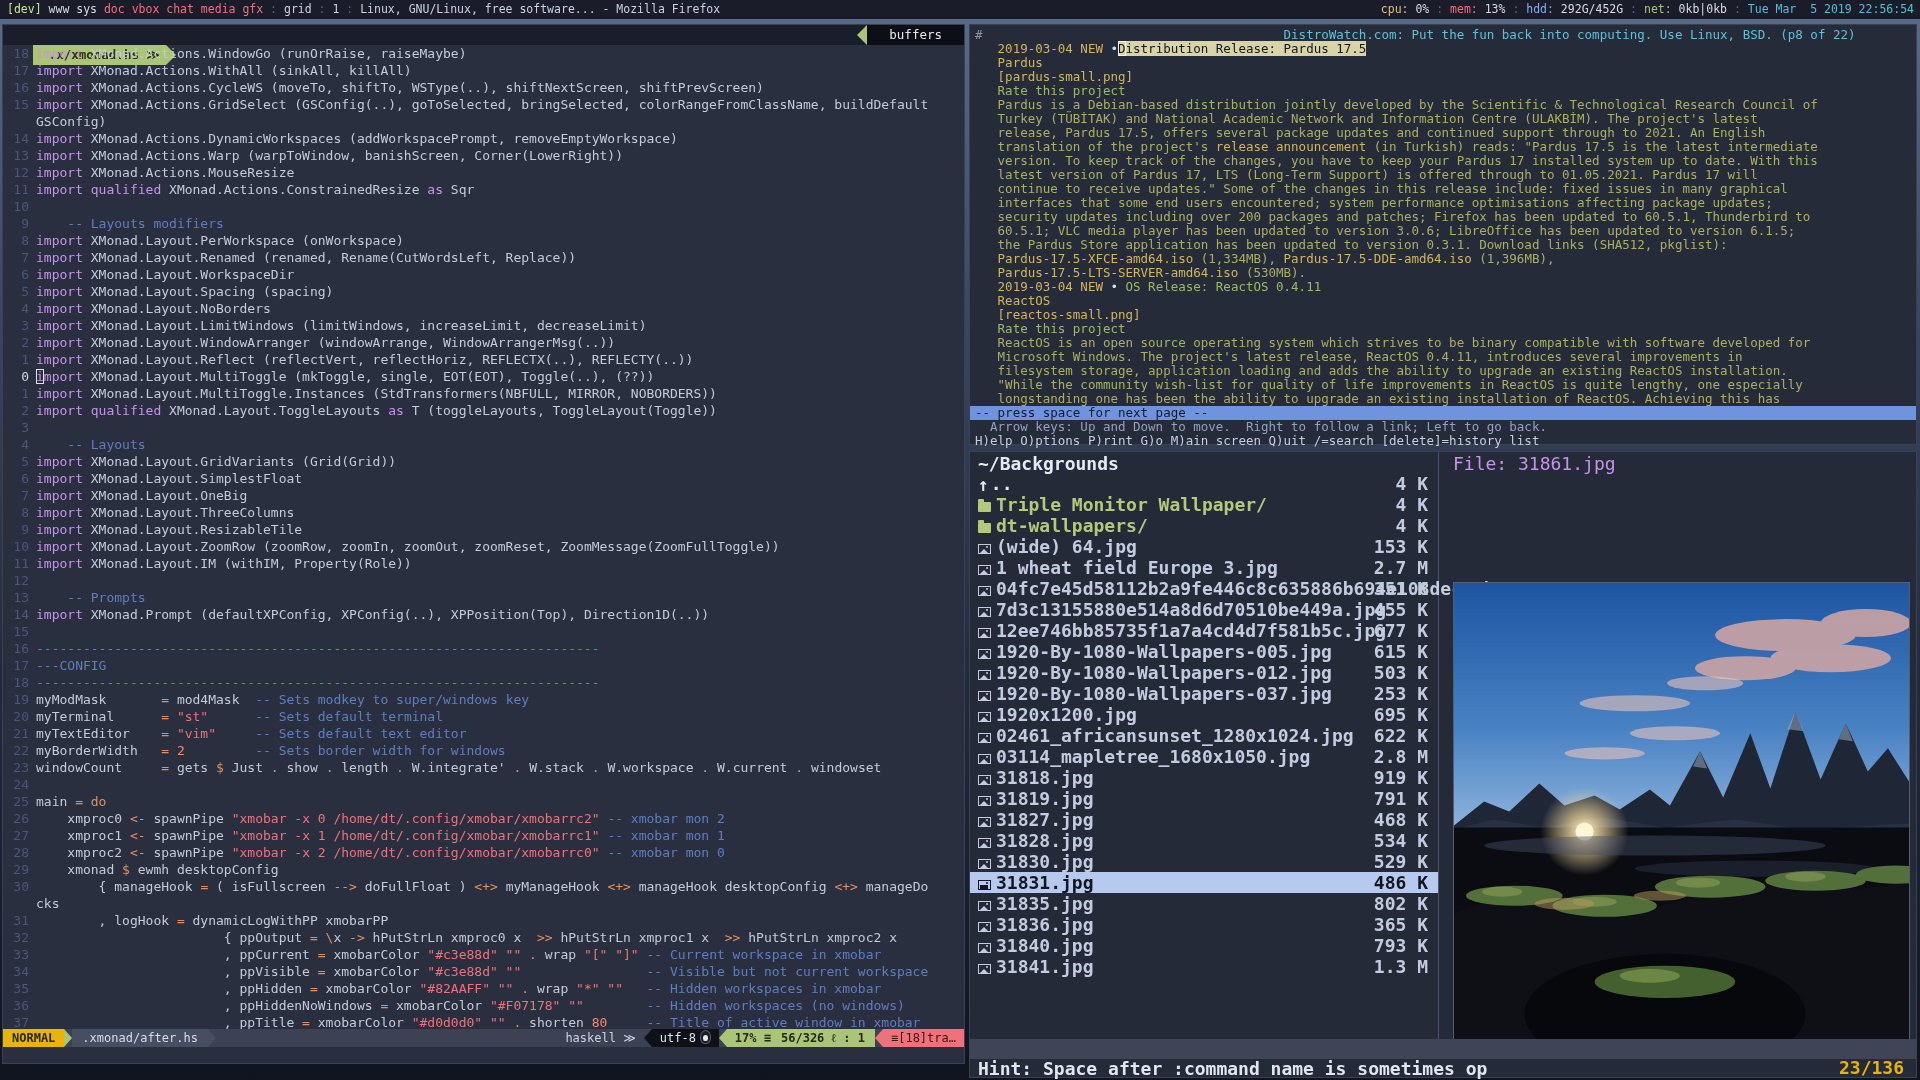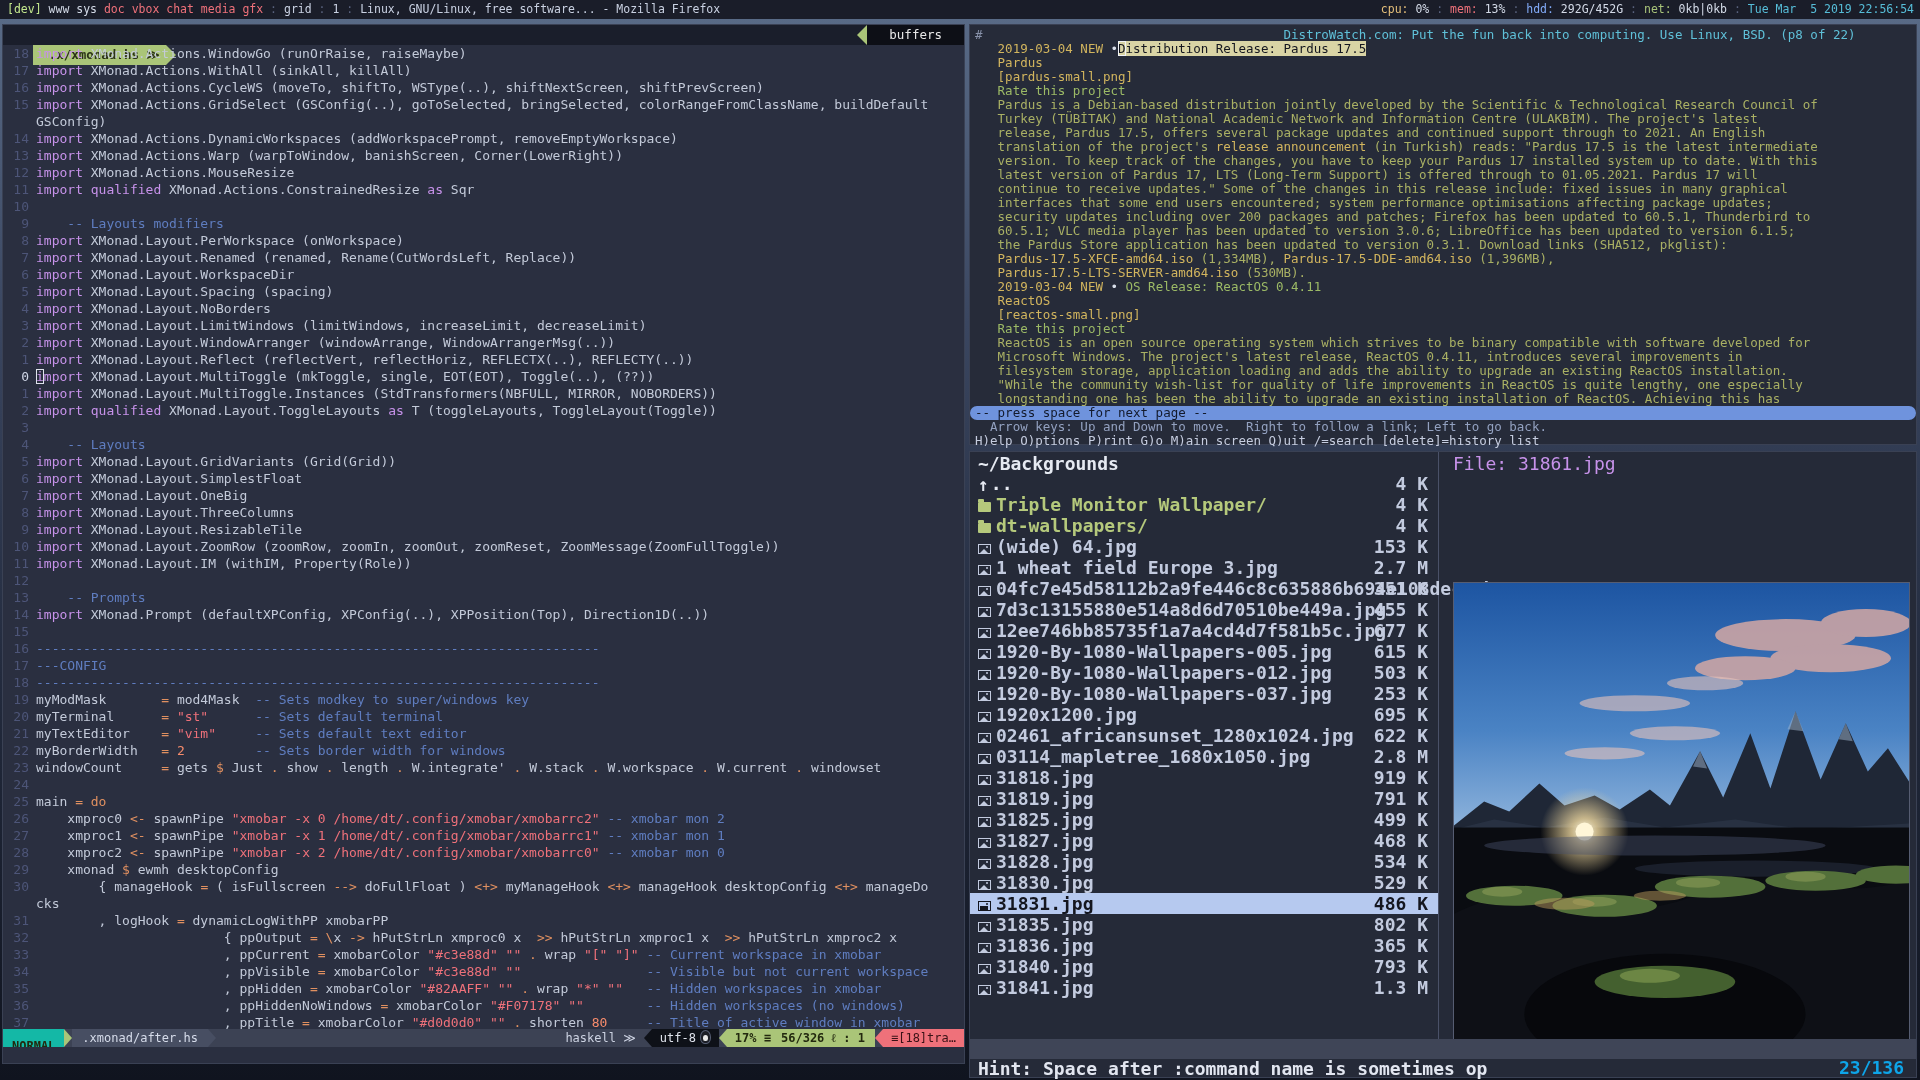--- a/index.html
+++ b/index.html
@@ -28,42 +28,42 @@
   #vim-code{position:relative;font-size:13px;line-height:17px;white-space:pre;}
   .vl{height:17px;}
   .ln{display:inline-block;width:26px;text-align:right;padding-right:7px;color:#4d5578;}
   .ln.cur{color:#cfd6e6;}
   .sg-k{color:#c792ea}.sg-t{color:#c3cad9}.sg-c{color:#5f7dc0}.sg-s{color:#ef717a}
   .sg-o{color:#e09060}.sg-n{color:#f78c6c}
   .sg-kc{color:#c792ea;outline:1px solid #dfe3ec;outline-offset:-1px;}
   #statusline{position:absolute;left:0;bottom:16px;width:100%;height:18px;background:#3c4254;
     font-size:12px;line-height:18px;white-space:pre;display:flex;}
   .sl-seg{height:18px;}
-  .sl-mode{background:#14b8a6;color:#23290f;font-weight:bold;padding:8px 9px;}
+  .sl-mode{background:#eab308;color:#23290f;font-weight:bold;padding:0 9px;}
   .arr-r{width:0;height:0;border-top:9px solid transparent;border-bottom:9px solid transparent;border-left:8px solid #aac578;}
   .arr-r2{width:0;height:0;border-top:9px solid transparent;border-bottom:9px solid transparent;border-left:8px solid #474e62;}
   .sl-file{background:#474e62;color:#d6dcea;padding:0 10px;}
   .sl-fill{flex:1;}
   .sl-ft{color:#cdd3e2;padding:0 8px;}
   .arr-l-blk{width:0;height:0;border-top:9px solid transparent;border-bottom:9px solid transparent;border-right:8px solid #0e1118;}
   .sl-enc{background:#0e1118;color:#dfe3ec;padding:0 8px;text-align:center;}
   .arr-l-grn{width:0;height:0;border-top:9px solid transparent;border-bottom:9px solid transparent;border-right:8px solid #aac578;}
   .sl-pct{background:#aac578;color:#23290f;font-weight:bold;padding:0 8px;}
   .sl-pos{background:#aac578;color:#23290f;font-weight:bold;padding:0 10px 0 2px;}
   .arr-l-red{width:0;height:0;border-top:9px solid transparent;border-bottom:9px solid transparent;border-right:8px solid #ef717a;}
   .sl-warn{background:#ef717a;color:#3a1216;padding:0 8px;}
   .peng{display:inline-block;width:9px;height:12px;background:#1c1e26;border:1px solid #555d72;
     border-radius:50% 50% 42% 42%;position:relative;vertical-align:-2px;margin-left:4px;}
   .peng::after{content:"";position:absolute;left:2px;top:4px;width:5px;height:6px;background:#e8e8e8;border-radius:50% 50% 42% 42%;}
   #cmdline{position:absolute;left:0;bottom:0;width:100%;height:16px;background:#2a2f40;}
   
   #lynxwin{left:969px;top:24px;width:948px;height:421px;background:#262b39;font-size:12.5px;
     line-height:14px;white-space:pre;padding-top:3px;}
   .bl{height:14px;padding-left:5px;}
-  .bl.bar{background:#6f93dd;color:#131a2c;padding-left:5px;border-radius:7px;}
+  .bl.bar{background:#6f93dd;color:#131a2c;padding-left:5px;}
   .sg-dim{color:#8892aa}.sg-cyan{color:#5fc0d8}.sg-yel{color:#d2b55e}.sg-grn{color:#9cba66}
   .sg-olv{color:#a9b064}.sg-t2{color:#d8dee9}
   .sg-hl{background:#d9d4a5;color:#14161f;}
   .sg-cb{background:#d9d4a5;color:#14161f;outline:1px solid #f0f2f6;outline-offset:-1px;}
   .sg-hlp1{color:#93a1c0}.sg-hlp2{color:#c6cde0}
   
   #vifmwin{left:969px;top:451px;width:948px;height:627px;background:#252a38;font-size:18px;}
   #vifm-divider{position:absolute;left:468px;top:0;bottom:38px;width:1px;background:#4a5168;}
   #vifm-left{position:absolute;left:0;top:3px;width:468px;}
   #vifm-path{height:18px;line-height:18px;color:#e6eaf2;font-weight:bold;padding-left:8px;white-space:pre;}
@@ -86,21 +86,21 @@
   .fi-up{color:#e6eaf2;font-weight:bold;width:auto;margin-right:2px;}
   #vifm-right{position:absolute;left:469px;top:3px;right:0;bottom:38px;}
   #vifm-filehdr{height:18px;line-height:18px;color:#c792ea;padding-left:14px;white-space:pre;}
   #preview-box{position:absolute;left:14px;top:127px;width:455px;height:458px;border:1px solid #565d72;background:#0a0c11;}
   #preview-box svg{display:block;width:100%;height:100%;}
   #vifm-status{position:absolute;left:0;bottom:18px;width:100%;height:20px;background:#3f4557;
     color:#e2e6f0;font-weight:bold;line-height:20px;white-space:pre;}
   #vifm-hint{position:absolute;left:8px;}
   #vifm-perms{position:absolute;left:420px;}
   #vifm-bottom{position:absolute;left:0;bottom:0;width:100%;height:18px;line-height:18px;}
-  #vifm-index{position:absolute;right:12px;color:#0ea5e9;font-weight:bold;}
+  #vifm-index{position:absolute;right:12px;color:#eab308;font-weight:bold;}
 </style>
 </head>
 <body>
 
 <div id="xmobar">
   <span id="xmobar-left"><span class="sg-wsc">[dev]</span><span class="sg-wsv"> www sys</span><span class="sg-wsh"> doc vbox chat media gfx</span><span class="sg-sep"> : </span><span class="sg-fg">grid</span><span class="sg-sep"> : </span><span class="sg-fg">1</span><span class="sg-sep"> : </span><span class="sg-ttl">Linux, GNU/Linux, free software... - Mozilla Firefox</span></span>
   <span id="xmobar-right"><span class="sg-lcpu">cpu: </span><span class="sg-val">0%</span><span class="sg-sep"> : </span><span class="sg-lmem">mem: </span><span class="sg-val">13%</span><span class="sg-sep"> : </span><span class="sg-lhdd">hdd: </span><span class="sg-val">292G/452G</span><span class="sg-sep"> : </span><span class="sg-lnet">net: </span><span class="sg-val">0kb|0kb</span><span class="sg-sep"> : </span><span class="sg-time">Tue Mar  5 2019 22:56:54</span></span>
 </div>
 
 <div class="win" id="vimwin">
@@ -141,21 +141,20 @@
         <div class="fr"><span class="fi fi-img"></span><span class="fnm">7d3c13155880e514a8d6d70510be449a.jpg</span><span class="fsz">455 K</span></div>
         <div class="fr"><span class="fi fi-img"></span><span class="fnm">12ee746bb85735f1a7a4cd4d7f581b5c.jpg</span><span class="fsz">677 K</span></div>
         <div class="fr"><span class="fi fi-img"></span><span class="fnm">1920-By-1080-Wallpapers-005.jpg</span><span class="fsz">615 K</span></div>
         <div class="fr"><span class="fi fi-img"></span><span class="fnm">1920-By-1080-Wallpapers-012.jpg</span><span class="fsz">503 K</span></div>
         <div class="fr"><span class="fi fi-img"></span><span class="fnm">1920-By-1080-Wallpapers-037.jpg</span><span class="fsz">253 K</span></div>
         <div class="fr"><span class="fi fi-img"></span><span class="fnm">1920x1200.jpg</span><span class="fsz">695 K</span></div>
         <div class="fr"><span class="fi fi-img"></span><span class="fnm">02461_africansunset_1280x1024.jpg</span><span class="fsz">622 K</span></div>
         <div class="fr"><span class="fi fi-img"></span><span class="fnm">03114_mapletree_1680x1050.jpg</span><span class="fsz">2.8 M</span></div>
         <div class="fr"><span class="fi fi-img"></span><span class="fnm">31818.jpg</span><span class="fsz">919 K</span></div>
         <div class="fr"><span class="fi fi-img"></span><span class="fnm">31819.jpg</span><span class="fsz">791 K</span></div>
-        <div class="fr"><span class="fi fi-img"></span><span class="fnm">31825.jpg</span><span class="fsz">499 K</span></div>
         <div class="fr"><span class="fi fi-img"></span><span class="fnm">31827.jpg</span><span class="fsz">468 K</span></div>
         <div class="fr"><span class="fi fi-img"></span><span class="fnm">31828.jpg</span><span class="fsz">534 K</span></div>
         <div class="fr"><span class="fi fi-img"></span><span class="fnm">31830.jpg</span><span class="fsz">529 K</span></div>
         <div class="fr sel"><span class="fi fi-img"></span><span class="fnm">31831.jpg</span><span class="fsz">486 K</span></div>
         <div class="fr"><span class="fi fi-img"></span><span class="fnm">31835.jpg</span><span class="fsz">802 K</span></div>
         <div class="fr"><span class="fi fi-img"></span><span class="fnm">31836.jpg</span><span class="fsz">365 K</span></div>
         <div class="fr"><span class="fi fi-img"></span><span class="fnm">31840.jpg</span><span class="fsz">793 K</span></div>
         <div class="fr"><span class="fi fi-img"></span><span class="fnm">31841.jpg</span><span class="fsz">1.3 M</span></div>
       </div>
   </div>

